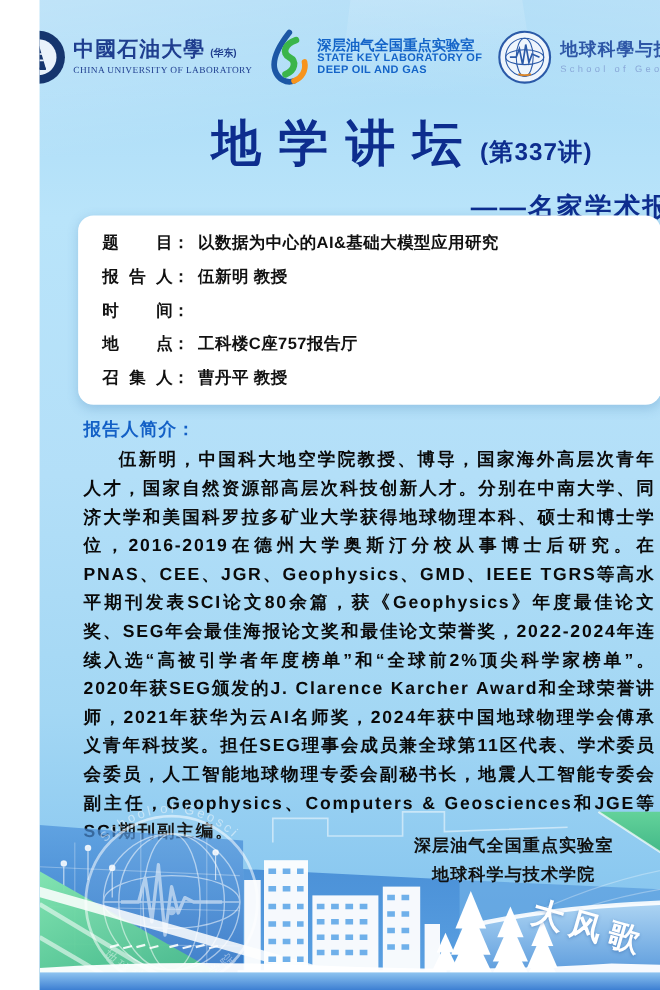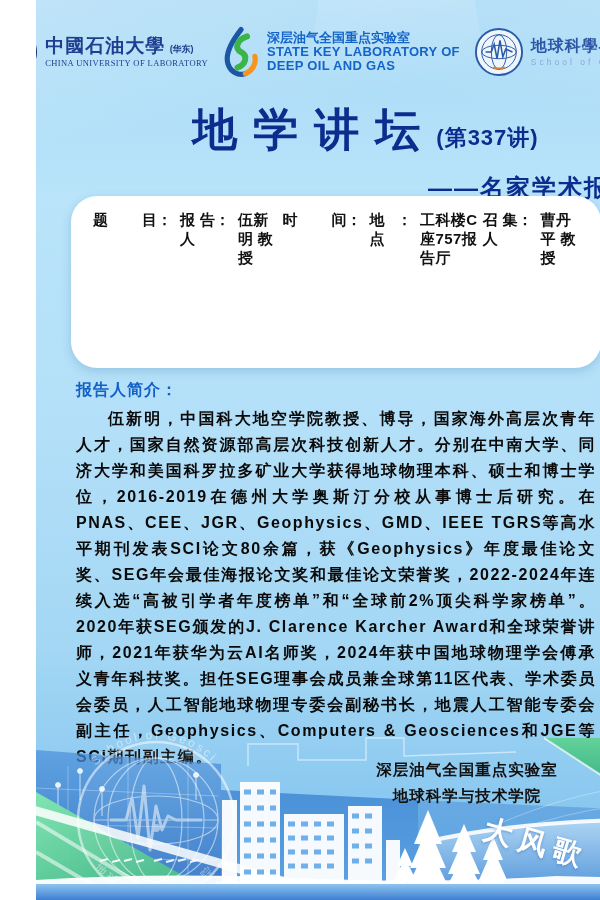--- a/index.html
+++ b/index.html
@@ -13,35 +13,35 @@
     background:linear-gradient(180deg,rgba(255,255,255,.25),rgba(255,255,255,0));}
 
   
   .logos{position:absolute;top:26px;left:0;right:0;display:flex;justify-content:center;align-items:center;gap:14px;}
   .logo{display:flex;align-items:center;gap:7px;}
   .logo-txt{display:flex;flex-direction:column;line-height:1.08;}
   .cup-zh{font-family:"Liberation Serif","DejaVu Serif",serif;font-weight:bold;font-size:19px;color:#1f3e8f;letter-spacing:1px;white-space:nowrap;}
   .cup-suffix{font-size:9px;font-weight:bold;color:#1f3e8f;}
   .cup-en{font-family:"Liberation Serif","DejaVu Serif",serif;font-size:8.5px;color:#1f3e8f;letter-spacing:.4px;margin-top:2px;white-space:nowrap;}
   .lab-zh{font-size:13px;font-weight:bold;color:#1464c8;white-space:nowrap;}
-  .lab-en{font-size:13px;font-weight:bold;color:#1464c8;letter-spacing:.3px;white-space:nowrap;}
+  .lab-en{font-size:10px;font-weight:bold;color:#1464c8;letter-spacing:.3px;white-space:nowrap;}
   .sch-zh{font-family:"Liberation Serif","DejaVu Serif",serif;font-weight:bold;font-size:16px;color:#2d56a6;letter-spacing:1px;white-space:nowrap;}
   .sch-en{font-size:8.5px;color:#8aa8d8;letter-spacing:3px;margin-top:3px;white-space:nowrap;}
 
   
   .title-row{position:absolute;top:100px;left:13px;right:0;text-align:center;color:#0d2d8e;white-space:nowrap;padding-left:46px;}
   .title-main{font-size:45px;font-weight:900;letter-spacing:16px;}
   .title-issue{font-size:22px;font-weight:900;letter-spacing:1px;}
   .subtitle{position:absolute;top:172px;left:0;right:0;text-align:right;
     font-size:24px;font-weight:900;color:#0d2d8e;letter-spacing:2px;}
 
   
   .card{position:absolute;left:35px;top:196px;width:530px;height:172px;background:#ffffff;
-    border-radius:26px;box-shadow:0 3px 10px rgba(50,110,170,.25);box-sizing:border-box;
-    padding:15px 22px;display:flex;flex-direction:row;justify-content:space-between;}
+    border-radius:14px;box-shadow:0 3px 10px rgba(50,110,170,.25);box-sizing:border-box;
+    padding:15px 22px;display:flex;flex-direction:column;justify-content:space-between;}
   .irow{font-size:15px;font-weight:bold;color:#111;display:flex;align-items:baseline;}
   .ilabel{display:inline-block;width:64px;text-align:justify;text-align-last:justify;}
   .icolon{margin-right:8px;}
   .ivalue{letter-spacing:.4px;}
 
   
   .bio{position:absolute;left:40px;top:380px;width:520px;}
   .bio-heading{font-size:16px;font-weight:bold;color:#1360c6;margin-bottom:5px;letter-spacing:1px;}
   .bio-text{font-size:16px;font-weight:bold;color:#0a0a0a;line-height:26px;letter-spacing:1.6px;
     text-align:justify;text-indent:2em;}
@@ -112,20 +112,21 @@
 
   <div class="title-row">
     <span class="title-main">地学讲坛</span><span class="title-issue">(第337讲)</span>
   </div>
   <div class="subtitle">——名家学术报告</div>
 
   <div class="card">
     <div class="irow">
       <span class="ilabel">题目</span>
         <span class="icolon">：</span>
+        <span class="ivalue">以数据为中心的AI&amp;基础大模型应用研究</span>
     </div>
     <div class="irow">
       <span class="ilabel">报告人</span>
         <span class="icolon">：</span>
         <span class="ivalue">伍新明  教授</span>
     </div>
     <div class="irow">
       <span class="ilabel">时间</span>
         <span class="icolon">：</span>
     </div>

